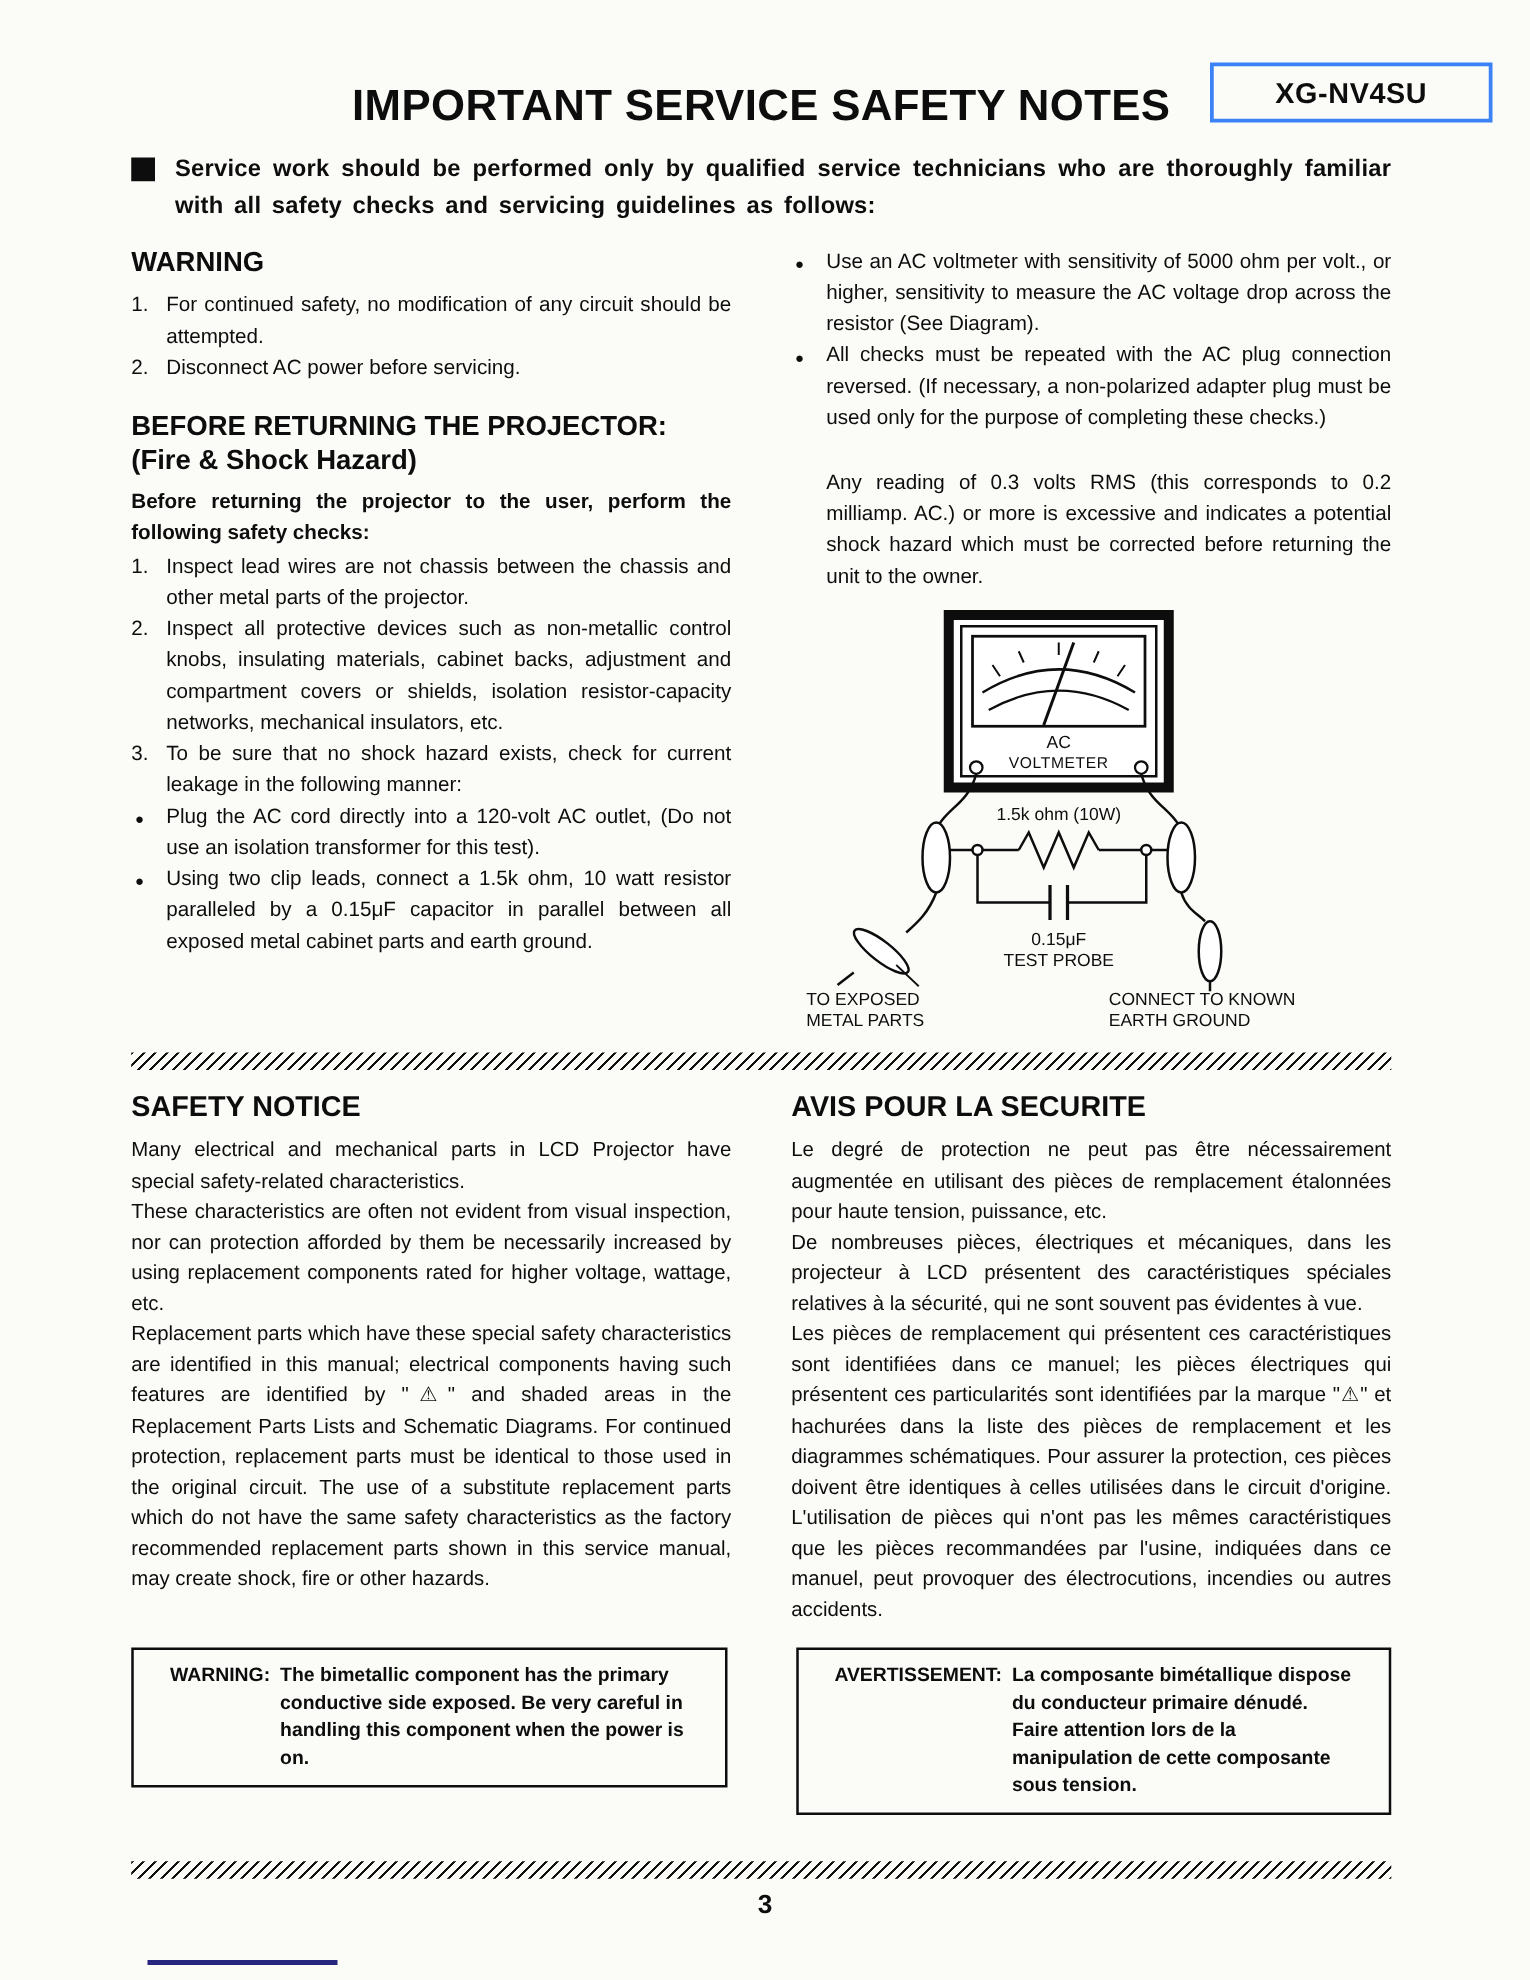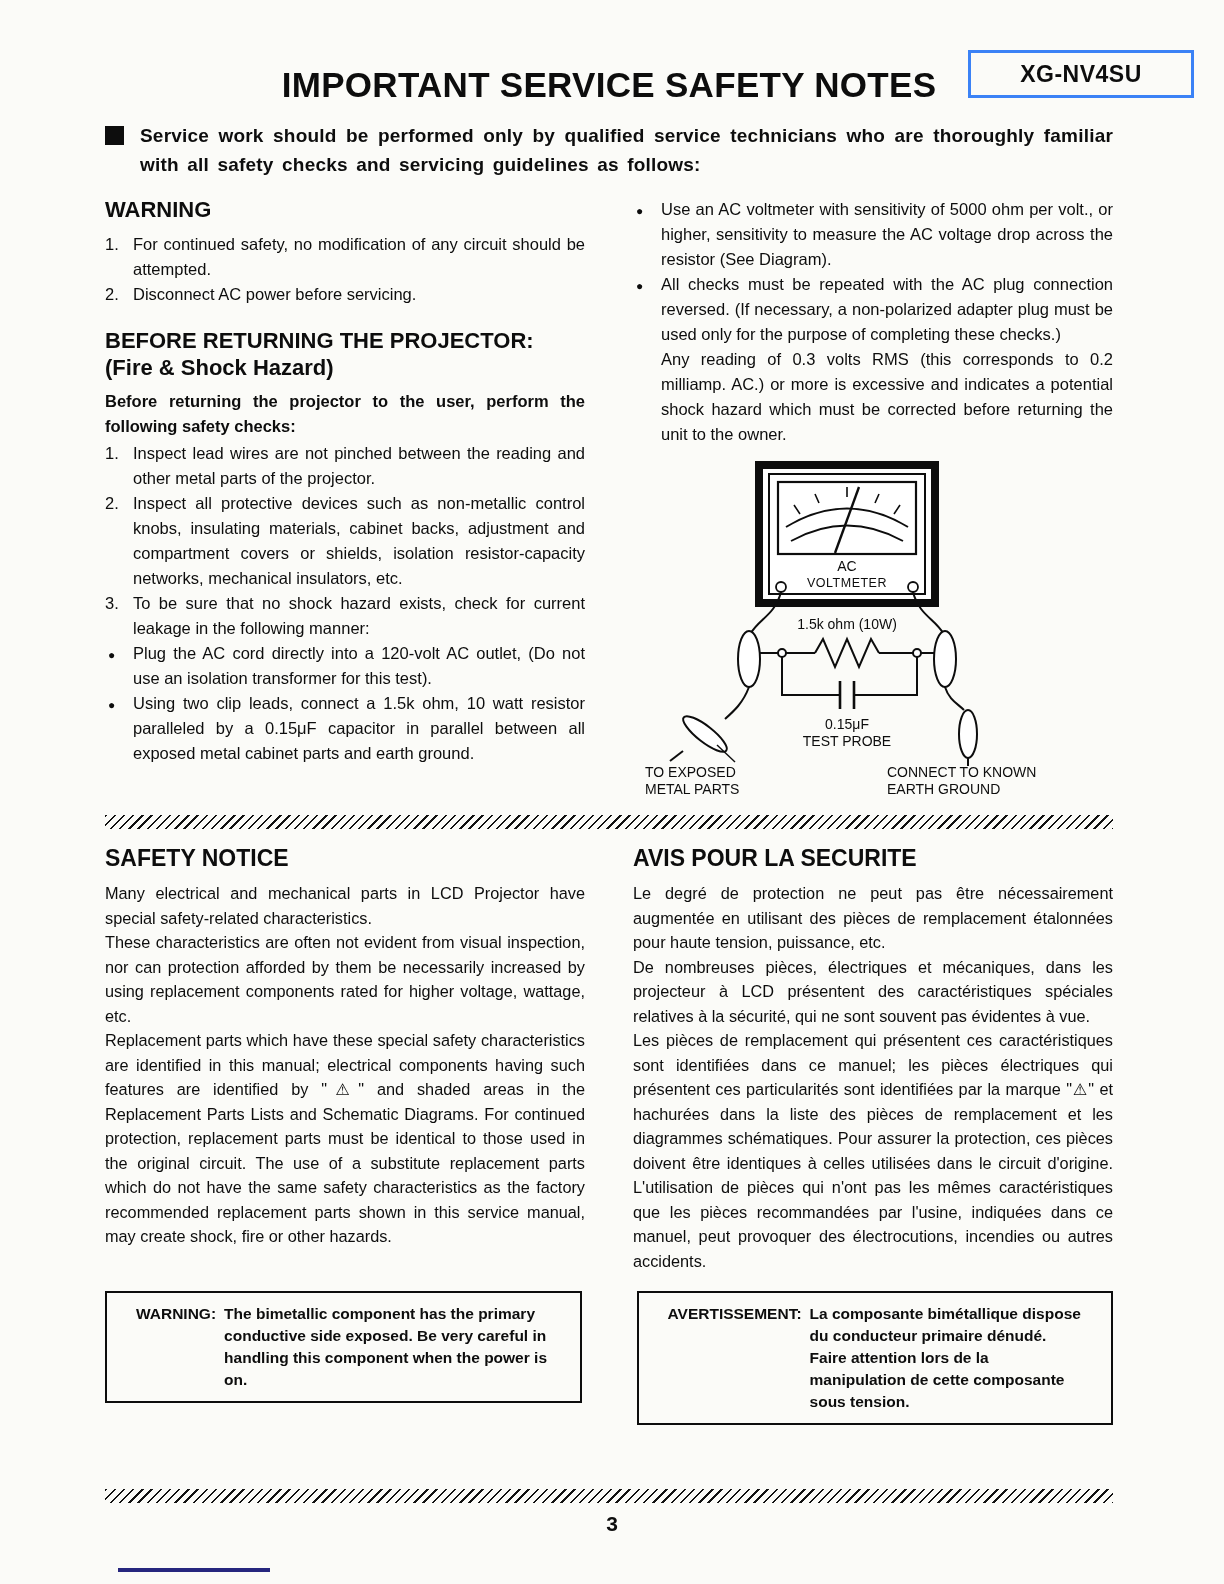--- a/index.html
+++ b/index.html
@@ -21,21 +21,21 @@
   h2.sec2{font-size:22px;line-height:27px;font-weight:700;margin:20px 0 8px;}
   h2.big{font-size:23px;line-height:26px;font-weight:700;margin:0 0 10px;}
   .subhead{font-weight:700;margin:0 0 2px;text-align:justify;}
   .nitem{display:flex;}
   .nitem .num{flex:none;width:28px;}
   .nitem .txt{flex:1;text-align:justify;}
   .bitem{display:flex;}
   .bullet{flex:none;width:28px;position:relative;}
   .bullet::before{content:"●";font-size:12px;position:absolute;top:2px;left:3px;}
   .para{text-align:justify;margin:0;}
-  .indent{margin-left:28px;}
+  .indent{margin-left:28px;margin-top:27px;}
   .mb14{margin-bottom:14px;}
   .diagram{display:block;margin:10px 0 0 4px;}
   .svg-t{font-size:14px;fill:#0d0d0d;font-family:"Liberation Sans",sans-serif;}
   .svg-s{font-size:12.5px;letter-spacing:.5px;fill:#0d0d0d;font-family:"Liberation Sans",sans-serif;}
   .hatch{height:14px;margin-top:14px;
         background:repeating-linear-gradient(135deg,#111 0 1.7px,transparent 1.7px 6.5px);}
   .hatch-bottom{position:absolute;left:105px;right:111px;top:1489px;height:14px;
         background:repeating-linear-gradient(135deg,#111 0 1.7px,transparent 1.7px 6.5px);}
   .cols2{margin-top:16px;}
   .boxes{display:flex;gap:55px;margin-top:18px;align-items:flex-start;}
@@ -78,21 +78,21 @@
 
       <h2 class="sec2">
         <span style="display:block">BEFORE RETURNING THE PROJECTOR:</span>
         <span style="display:block">(Fire &amp; Shock Hazard)</span>
       </h2>
 
       <p class="subhead">Before returning the projector to the user,  perform the following safety checks:</p>
 
       <div class="nitem">
         <span class="num">1.</span>
-        <span class="txt">Inspect lead wires are not pinched between the reading and other metal parts of the projector.</span>
+        <span class="txt">Inspect lead wires are not chassis between the chassis and other metal parts of the projector.</span>
       </div>
       <div class="nitem">
         <span class="num">2.</span>
         <span class="txt">Inspect all protective devices such as non-metallic control knobs, insulating materials, cabinet backs, adjustment and compartment covers or shields, isolation resistor-capacity networks, mechanical insulators, etc.</span>
       </div>
       <div class="nitem">
         <span class="num">3.</span>
         <span class="txt">To be sure that no shock hazard exists, check for current leakage in the following manner:</span>
       </div>
 

